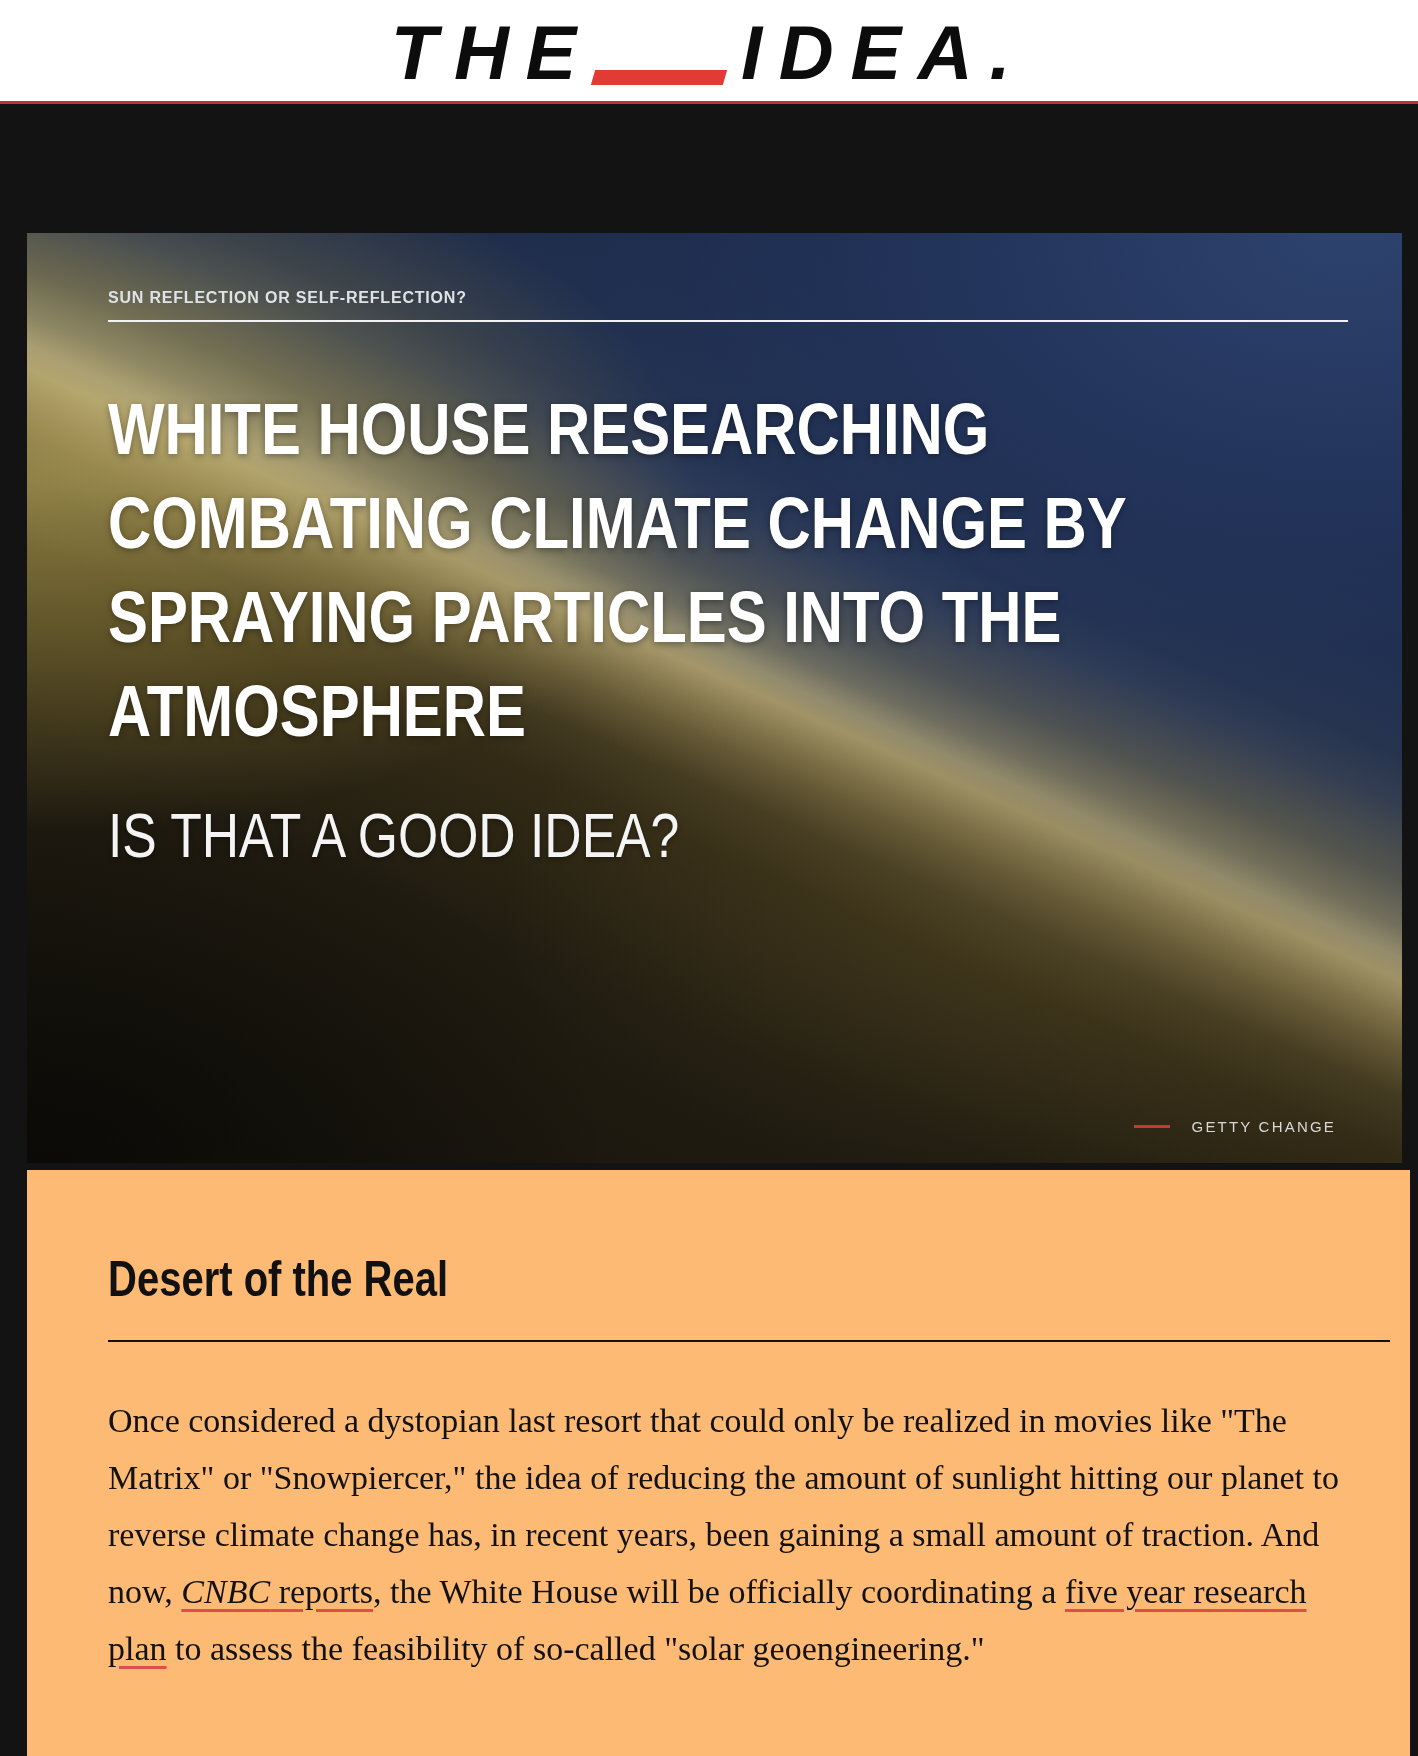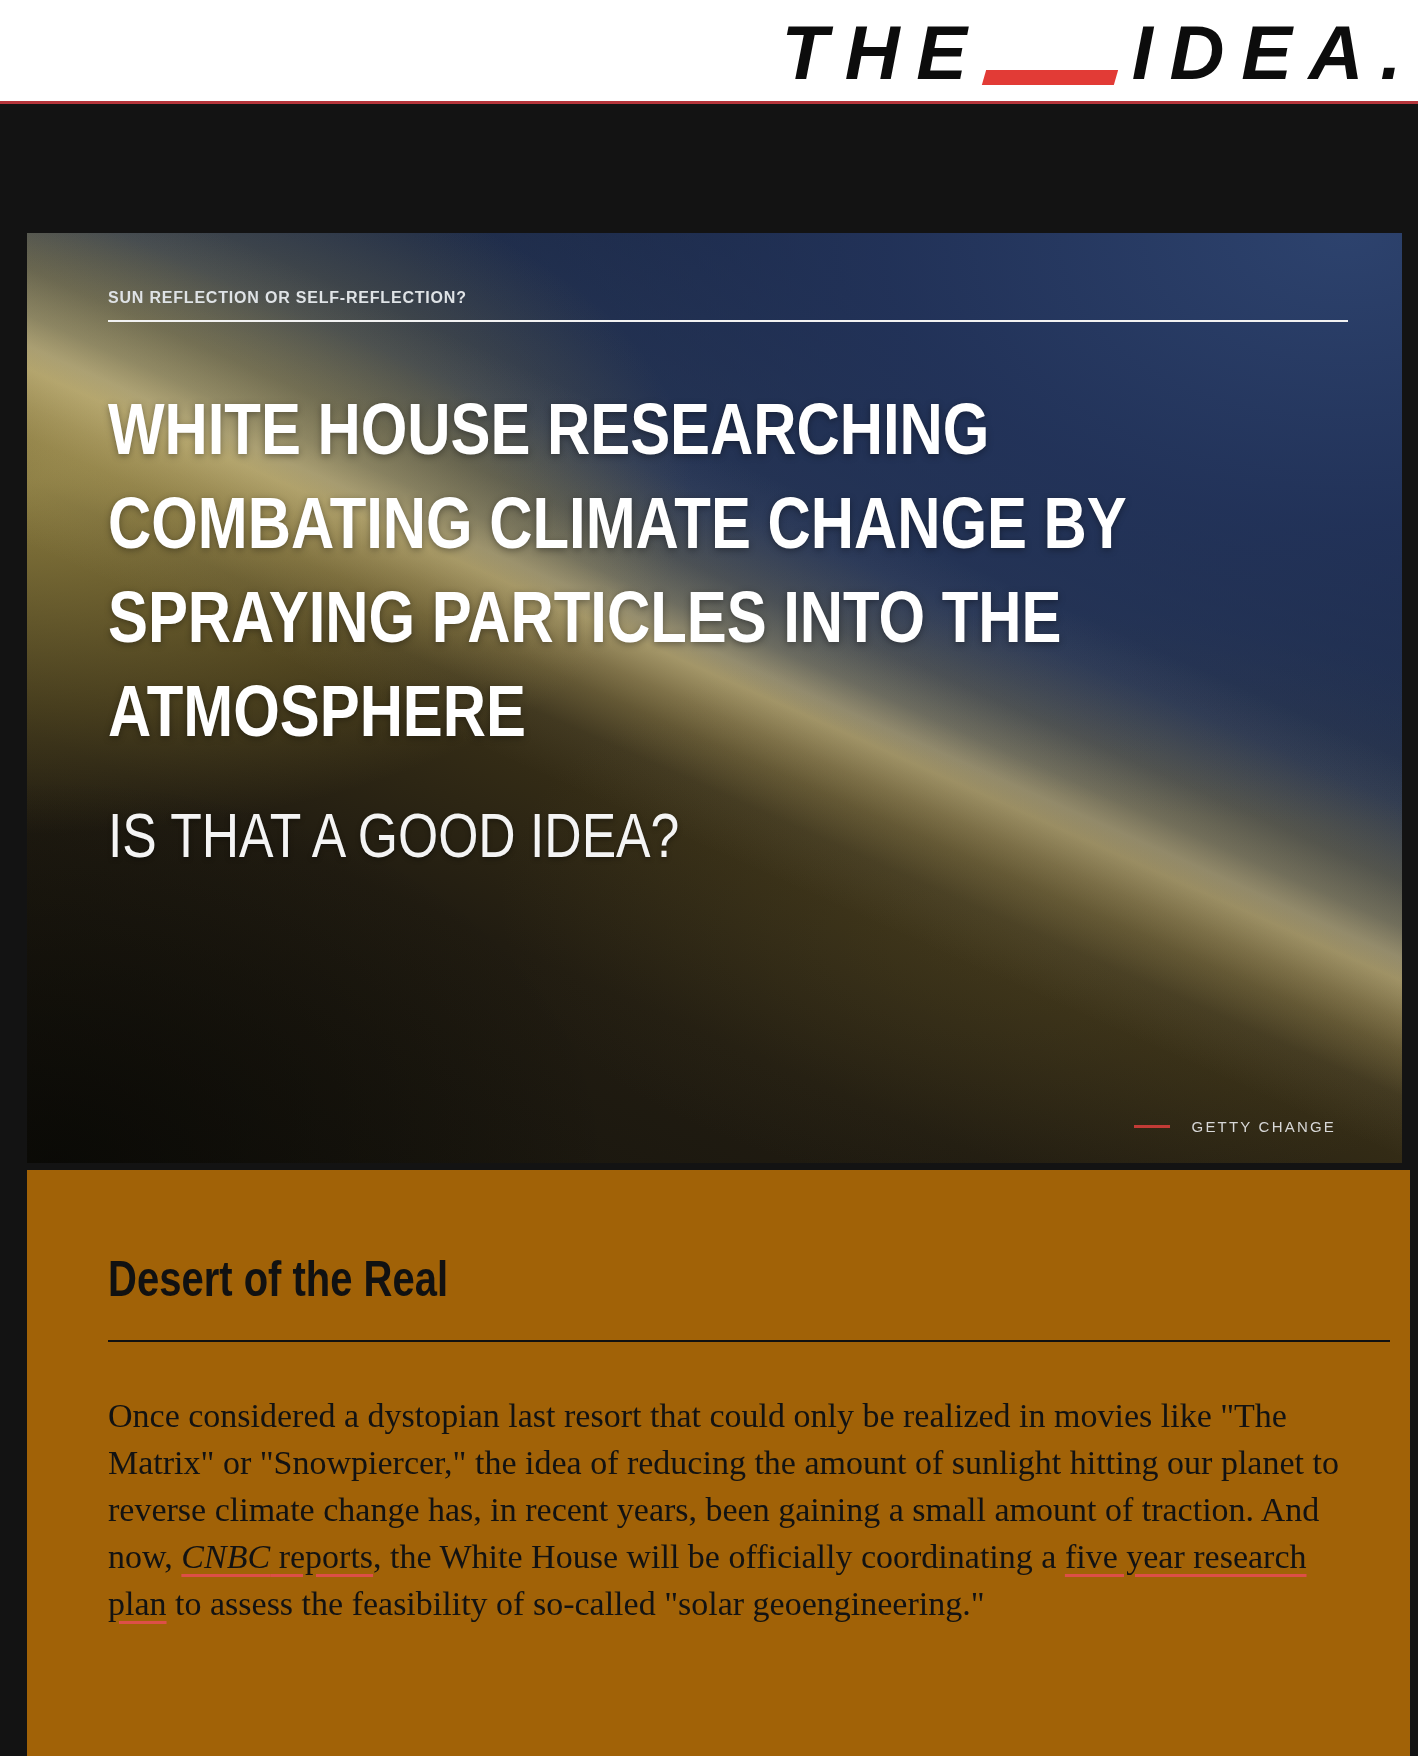--- a/index.html
+++ b/index.html
@@ -6,21 +6,21 @@
   html,body { width:1418px; }
   body {
     height:1756px; overflow:hidden;
     background:#131313;
     font-family:"Liberation Sans", sans-serif;
   }
 
   
   .site-header {
     background:#ffffff; height:101px;
-    display:flex; align-items:center; justify-content:flex-end;
+    display:flex; align-items:center; justify-content:center;
   }
   .logo {
     display:flex; align-items:flex-end; cursor:pointer;
     font-style:italic; font-weight:bold; color:#0c0c0c;
     font-size:76px; line-height:0.9; letter-spacing:0.22em;
     padding-top:6px;
   }
   .logo-seg { white-space:nowrap; }
   .logo-bar {
     width:132px; height:15px; background:#e23b36;
@@ -65,33 +65,33 @@
   }
   .hero-credit {
     position:absolute; right:66px; bottom:28px;
     display:flex; align-items:center; gap:22px;
   }
   .credit-dash { width:36px; height:3px; background:#c23b36; }
   .credit-text { color:#d8d8d8; font-size:15px; letter-spacing:2.2px; }
 
   
   .article {
-    background:#a16207; margin:0 8px 0 27px; min-height:586px;
+    background:#fdba74; margin:0 8px 0 27px; min-height:586px;
     padding:84px 24px 40px 81px;
   }
   .section-heading {
     color:#111111; font-weight:bold;
     font-size:50px; line-height:50px; white-space:nowrap;
     transform:scaleX(0.80); transform-origin:left top;
   }
   .heading-rule { border:none; border-top:2px solid #111111; margin-top:36px; width:1282px; }
   .article p {
     margin-top:50px; max-width:1240px;
     font-family:"Liberation Serif", serif;
-    color:#121212; font-size:34px; line-height:47px;
+    color:#121212; font-size:34px; line-height:57px;
   }
   .article a {
     color:#121212; text-decoration:underline;
     text-decoration-color:#dd4f48;
     text-decoration-thickness:2.5px;
     text-underline-offset:6px;
   }
   .article a em { font-style:italic; }
 </style>
 </head>

